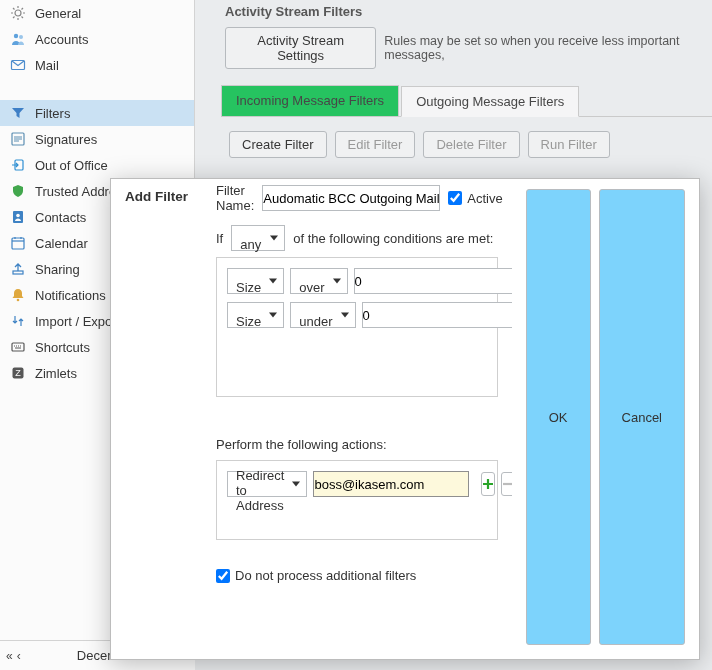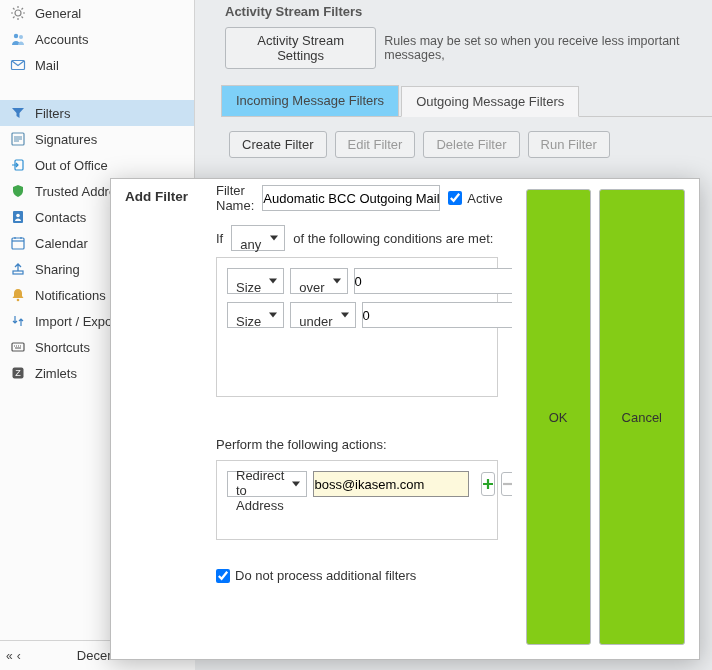--- a/index.html
+++ b/index.html
@@ -20,21 +20,21 @@
 
   
   .main { position: absolute; left: 195px; top: 0; right: 0; bottom: 0; background: #eef0f2; padding: 0 0 0 20px; }
   .section-title { color: #555; font-weight: 600; font-size: 13px; margin-top: 4px; margin-bottom: 8px; padding-left: 10px;}
   .activity-row { display: flex; align-items: center; gap: 8px; margin-bottom: 16px; padding-left: 10px;}
   .btn { border: 1px solid #b8bcc0; background: #f4f5f6; padding: 5px 12px; border-radius: 3px; font-size: 13px; color: #333; cursor: pointer; }
   .btn.disabled { color: #9a9a9a; cursor: default; }
   .activity-text { color: #555; font-size: 12.5px; }
 
   .tabs { display: flex; gap: 0; border-bottom: 1px solid #ccc; margin-left: 6px; }
-  .tab { padding: 7px 14px; background: #7dd3fc; border: 1px solid #ccc; border-bottom: none; margin-right: 2px; font-size: 13px; color: #444; cursor: pointer; }
+  .tab { padding: 7px 14px; background: #22c55e; border: 1px solid #ccc; border-bottom: none; margin-right: 2px; font-size: 13px; color: #444; cursor: pointer; }
   .tab.active { background: #f9f9fa; border-bottom: 1px solid #f9f9fa; position: relative; top: 1px; }
 
   .filterbar { display: flex; gap: 8px; padding: 14px 10px 16px 14px; }
   .active-filters-title { color: #888; font-size: 13px; padding-left: 18px; margin-top: 6px; }
 
   
   .dialog { position: absolute; left: 110px; top: 178px; width: 590px; height: 482px; background: #fff; border: 1px solid #bcbcbc; box-shadow: 0 4px 24px rgba(0,0,0,0.25); display: flex; flex-direction: row; }
   .dialog-title { font-weight: 600; font-size: 13.5px; color: #333; padding: 10px 14px 8px; }
   .dialog-body { flex: 1; padding: 4px 14px 10px; overflow: hidden; display: flex; flex-direction: column; }
   .row { display: flex; align-items: center; gap: 8px; margin-bottom: 12px; }
@@ -60,21 +60,21 @@
   .iconbtn.minus.disabled svg { stroke: #bcbcbc; }
   .iconbtn.disabled { cursor: default; }
 
   .actions-box { border: 1px solid #cfcfcf; padding: 10px; background: #fff; min-height: 80px; }
   .actions-row { display: flex; align-items: center; gap: 6px; }
   .actions-row .select.action { width: 140px; }
   .actions-row .text-input.addr { width: 156px; background: #fdf9dc; border: 1px solid #8f8f8f; }
   .actions-row .spacer2 { flex: 1; }
 
   .dialog-footer { display: flex; justify-content: flex-end; gap: 8px; padding: 10px 14px 14px; }
-  .dlg-btn { border: 1px solid #b8bcc0; background: #84cc16; padding: 6px 22px; border-radius: 3px; font-size: 13px; color: #333; cursor: pointer; }
+  .dlg-btn { border: 1px solid #b8bcc0; background: #7dd3fc; padding: 6px 22px; border-radius: 3px; font-size: 13px; color: #333; cursor: pointer; }
 
   .section-gap { height: 40px; }
   .perform-label { font-size: 13px; color: #333; margin-bottom: 8px; }
 
   
   .overlay { position: absolute; left: 0; top: 0; right:0; bottom:0; background: rgba(150,150,150,0.04); pointer-events: none; }
 </style>
 </head>
 <body>
 

